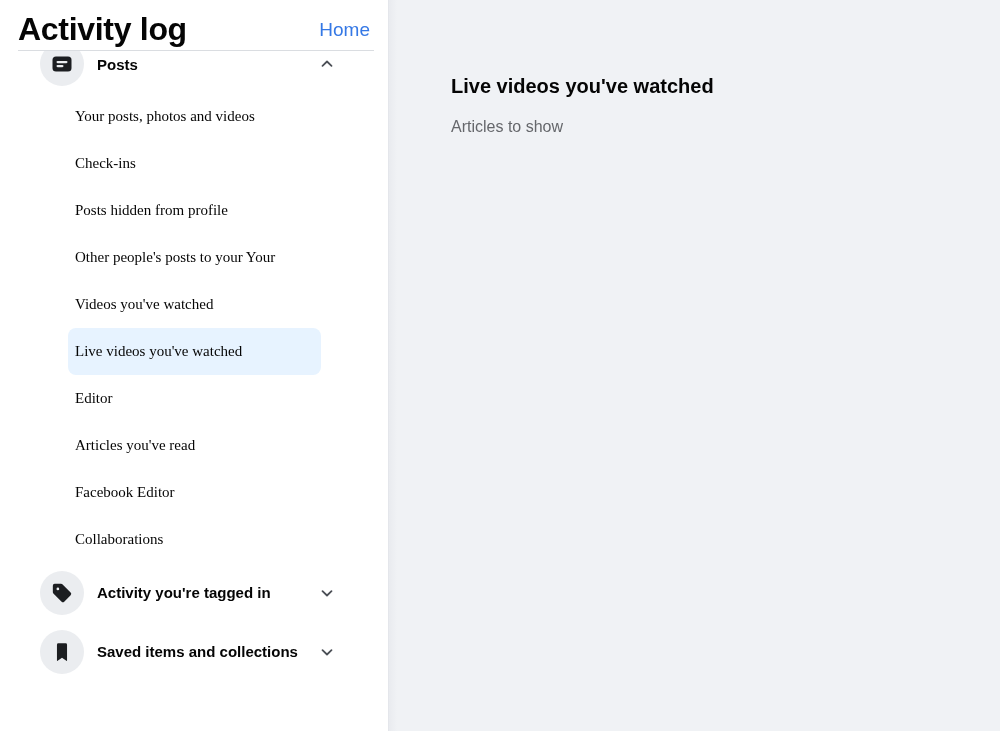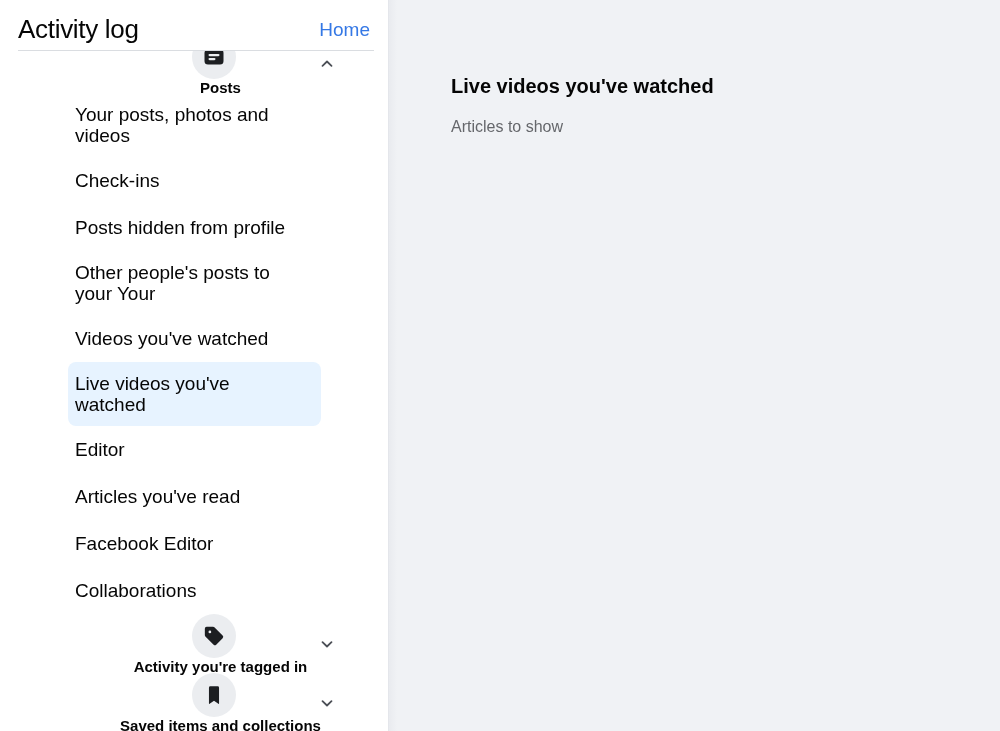--- a/index.html
+++ b/index.html
@@ -24,42 +24,41 @@
     background: #ffffff;
     display: flex; align-items: center; justify-content: space-between;
     padding: 8px 18px 0 18px;
   }
   .sidebar-header::after {
     content: ""; position: absolute;
     left: 18px; right: 14px; bottom: 0; height: 1px;
     background: #DADDE1;
   }
   .app-title {
-    font-size: 26px; font-weight: 400;
+    font-size: 32px; font-weight: 700;
     color: var(--text-primary); letter-spacing: -0.3px;
   }
   .home-link {
     font-size: 19px; color: var(--link);
     text-decoration: none; cursor: pointer;
   }
 
   .sidebar-scroll {
     position: absolute; inset: 0;
     overflow: hidden;
     padding-top: 35px;
     z-index: 1;
   }
 
   .section-row {
     position: relative;
     display: flex; align-items: center;
     padding-left: 40px;
     height: 59px;
     cursor: pointer;
-    flex-direction: column;
   }
   .section-row.first { height: 58px; }
   .icon-circle {
     width: 44px; height: 44px; border-radius: 50%;
     background: var(--icon-circle-bg);
     display: flex; align-items: center; justify-content: center;
     flex: none;
     color: var(--icon-fill);
   }
   .section-label {
@@ -78,23 +77,24 @@
     width: 253px;
   }
   .post-item {
     display: flex; align-items: center;
     min-height: 47px;
     padding: 11px 8px 11px 7px;
     border-radius: 8px;
     cursor: pointer;
   }
   .post-item .item-label {
-    font-size: 19px; line-height: 21px;
+    font-size: 15px; line-height: 21px;
     color: var(--text-primary);
     max-width: 228px;
+    font-family: Liberation Serif, serif;
   }
   .post-item.selected { background: var(--selected-item-bg); }
 
   
   .main-content {
     position: absolute; left: 389px; top: 0; right: 0; bottom: 0;
     background: var(--content-bg);
     padding: 73px 40px 0 62px;
   }
   .main-content::before {

